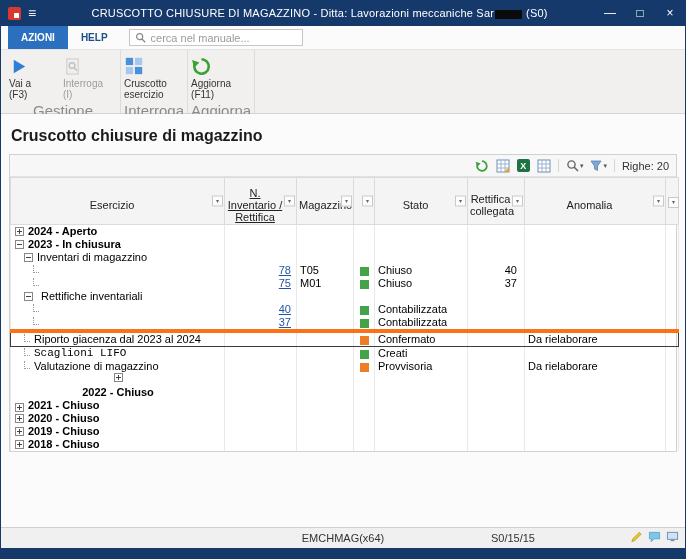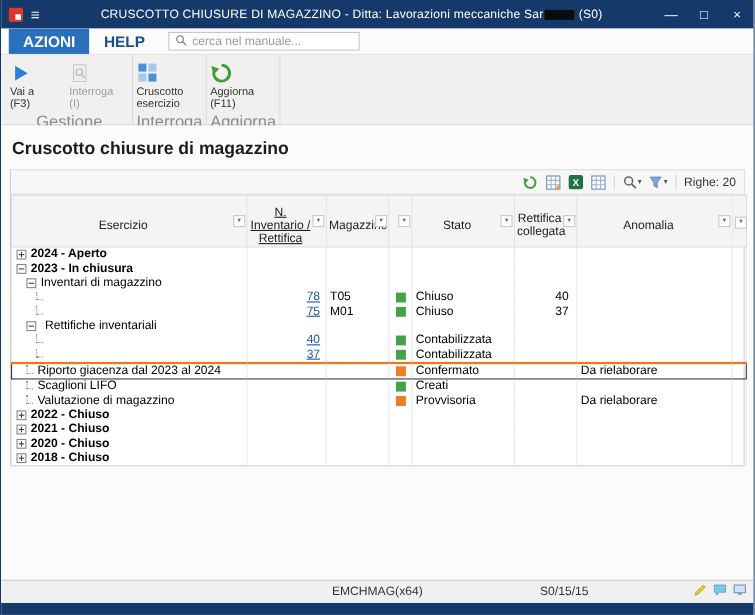--- a/index.html
+++ b/index.html
@@ -17,21 +17,21 @@
     position:relative;flex:0 0 auto}
   .app-icon::after{content:"";position:absolute;right:2px;bottom:2px;width:5px;height:5px;background:#fff}
   .menu-icon{font-size:14px;margin-right:8px;color:#e8eef6}
   .titlebar .title{flex:1;text-align:center;white-space:nowrap;overflow:hidden;letter-spacing:.2px}
   .redact{display:inline-block;width:27px;height:9px;background:#0b0b0b;vertical-align:middle;margin:0 4px 0 1px}
   .win-btn{width:30px;height:26px;display:flex;align-items:center;justify-content:center;
     font-size:12px;color:#fff;cursor:default}
   
   .tabstrip{height:24px;background:#fbfbfb;display:flex;align-items:stretch;padding-left:7px;
     flex:0 0 auto;border-bottom:1px solid #e3e3e3}
-  .tab{padding:0 13px;display:flex;align-items:center;font-size:14px;font-weight:bold;color:#1d4e89}
+  .tab{padding:0 13px;display:flex;align-items:center;font-size:10px;font-weight:bold;color:#1d4e89}
   .tab.active{background:#2a70bf;color:#fff}
   .searchbox{margin:3px 0 3px 8px;width:174px;background:#fff;border:1px solid #c6c6c6;
     display:flex;align-items:center;padding:0 5px;gap:5px}
   .searchbox input{border:none;outline:none;font-size:11px;color:#555;width:100%;
     font-family:"Liberation Sans",sans-serif;background:transparent}
   .searchbox input::placeholder{color:#9a9a9a}
   
   .ribbon{height:64px;background:#f1f0ef;border-bottom:1px solid #d4d4d4;display:flex;
     align-items:stretch;padding-left:5px;flex:0 0 auto}
   .rgroup{display:flex;flex-direction:column;border-right:1px solid #dcdcdc;padding:2px 3px 0}
@@ -58,21 +58,21 @@
     height:27px;position:relative;padding:9px 13px 1px 2px;line-height:12px;vertical-align:middle}
   th .hline{text-decoration:underline}
   .filter-btn{position:absolute;right:1px;top:50%;transform:translateY(-50%);width:11px;height:11px;
     border:1px solid #c9c9c9;background:#fcfcfc;font-size:6px;line-height:9px;color:#666;text-align:center}
   .chooser-btn{position:static;transform:none;display:inline-block;width:11px;height:11px;
     border:1px solid #c9c9c9;background:#fcfcfc;font-size:6px;line-height:9px;color:#666;text-align:center}
   th.blank{padding:1px 2px}
   td{border-left:1px solid #e9e9e9;border-right:1px solid #e9e9e9;height:13px;line-height:13px;
     padding:0 3px;white-space:nowrap;overflow:hidden;vertical-align:middle}
   tr.bold td{font-weight:bold}
-  tr.selected td{border-top:2px solid #f97316;border-bottom:1px solid #3c3c3c}
+  tr.selected td{border-top:4px solid #f97316;border-bottom:1px solid #3c3c3c}
   tr.selected td:first-child{border-left:1px solid #3c3c3c}
   tr.selected td:last-child{border-right:1px solid #3c3c3c}
   .tree{display:flex;align-items:center;gap:4px}
   .expander{width:9px;height:9px;border:1px solid #878787;background:#fff;position:relative;flex:0 0 auto}
   .expander::before{content:"";position:absolute;left:1px;right:1px;top:3px;height:1px;background:#444}
   .expander.plus::after{content:"";position:absolute;top:1px;bottom:1px;left:3px;width:1px;background:#444}
   .elbow{width:6px;height:8px;border-left:1px dotted #9a9a9a;border-bottom:1px dotted #9a9a9a;
     transform:translateY(-2px);flex:0 0 auto}
   .link{color:#2055a4;text-decoration:underline;cursor:pointer}
   td.cell-inv{text-align:right;padding-right:5px}
@@ -392,21 +392,21 @@
             <td class="cell-inv"></td>
             <td></td>
             <td class="cell-color"><span class="sq orange"></span></td>
             <td>Confermato</td>
             <td class="cell-rett"></td>
             <td>Da rielaborare</td>
             <td></td>
           </tr>
           <tr>
             <td>
-              <div class="tree" style="padding-left: 10px;">
+              <div class="tree" style="padding-left: 10px; font-family: Liberation Mono, monospace;">
                 <span class="elbow"></span>
                 <span>Scaglioni LIFO</span>
               </div>
             </td>
             <td class="cell-inv"></td>
             <td></td>
             <td class="cell-color"><span class="sq green"></span></td>
             <td>Creati</td>
             <td class="cell-rett"></td>
             <td></td>
@@ -422,53 +422,68 @@
             <td class="cell-inv"></td>
             <td></td>
             <td class="cell-color"><span class="sq orange"></span></td>
             <td>Provvisoria</td>
             <td class="cell-rett"></td>
             <td>Da rielaborare</td>
             <td></td>
           </tr>
           <tr class="bold">
             <td>
-              <div class="tree" style="padding-left: 1px;">
+              <div class="tree" style="padding-left: 1px; flex-direction: column;">
                 <span class="expander plus"></span>
                 <span>2022 - Chiuso</span>
               </div>
             </td>
             <td class="cell-inv"></td>
             <td></td>
             <td class="cell-color"></td>
             <td></td>
             <td class="cell-rett"></td>
             <td></td>
             <td></td>
           </tr>
           <tr class="bold">
             <td>
-              <div class="tree" style="padding-left: 1px;">
+              <div class="tree" style="padding-left: 1px; align-items: flex-end;">
                 <span class="expander plus"></span>
                 <span>2021 - Chiuso</span>
               </div>
             </td>
             <td class="cell-inv"></td>
             <td></td>
             <td class="cell-color"></td>
             <td></td>
             <td class="cell-rett"></td>
             <td></td>
             <td></td>
           </tr>
           <tr class="bold">
             <td>
               <div class="tree" style="padding-left: 1px;">
                 <span class="expander plus"></span>
                 <span>2020 - Chiuso</span>
+              </div>
+            </td>
+            <td class="cell-inv"></td>
+            <td></td>
+            <td class="cell-color"></td>
+            <td></td>
+            <td class="cell-rett"></td>
+            <td></td>
+            <td></td>
+          </tr>
+          <tr class="bold">
+            <td>
+              <div class="tree" style="padding-left: 1px;">
+                <span class="expander plus"></span>
+                <span>2019 - Chiuso</span>
               </div>
             </td>
             <td class="cell-inv"></td>
             <td></td>
             <td class="cell-color"></td>
             <td></td>
             <td class="cell-rett"></td>
             <td></td>
             <td></td>
           </tr>

